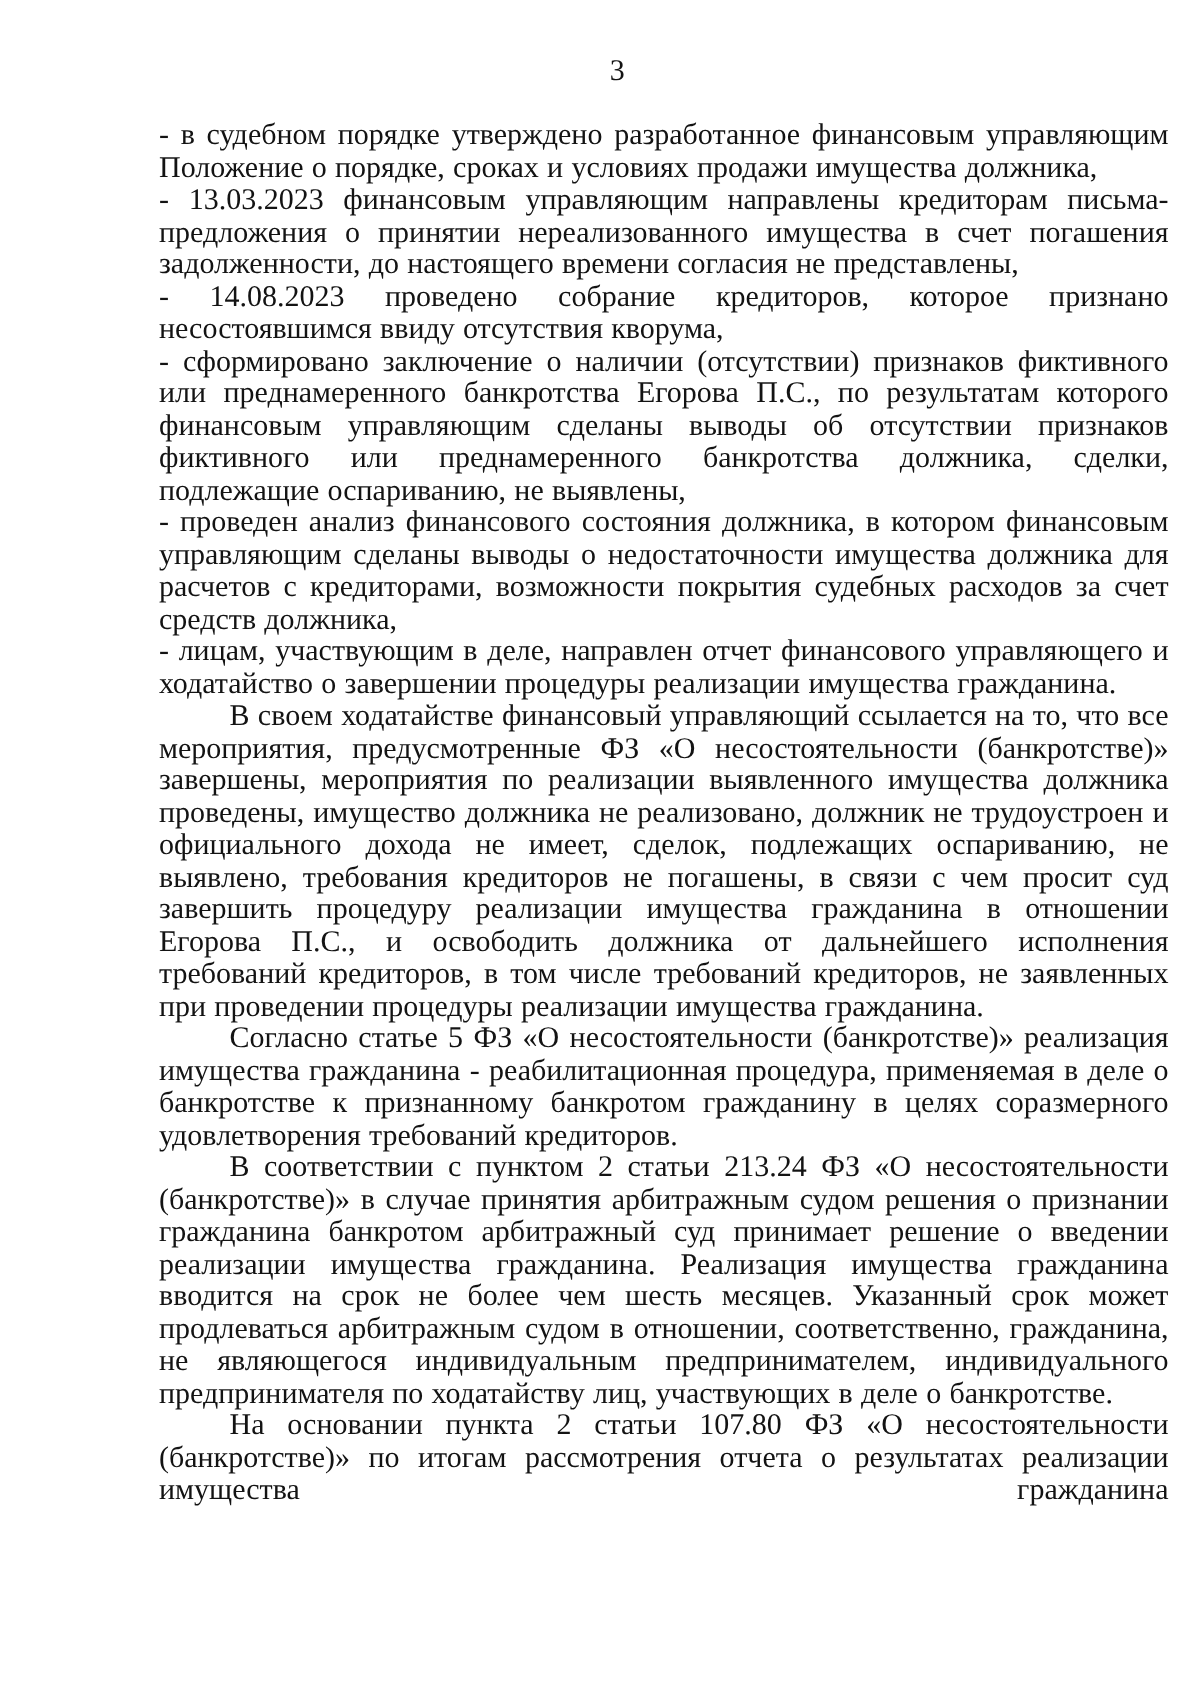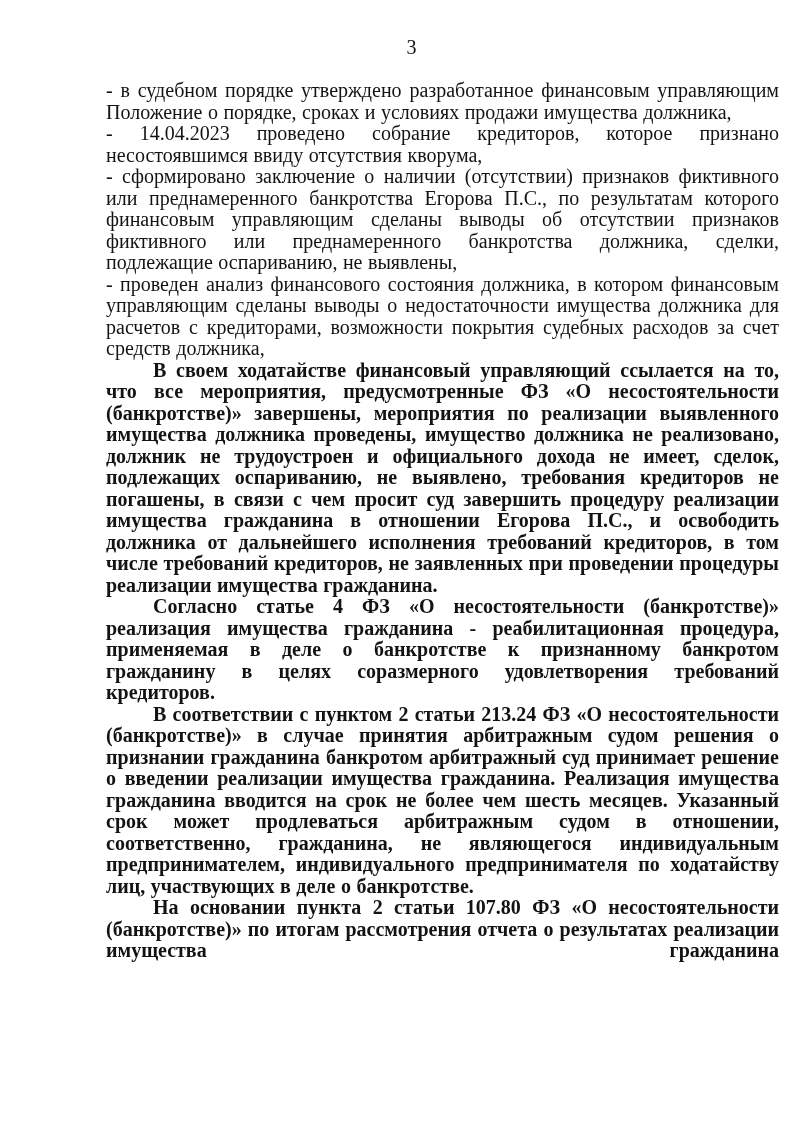--- a/index.html
+++ b/index.html
@@ -34,35 +34,37 @@
     width: 673px;
     margin-left: 31px;
   }
   .para {
     margin: 0;
     font-size: 20px;
     line-height: 21.5px;
     text-align: justify;
     word-spacing: 0.5px;
   }
-  .para.indent { text-indent: 47px; font-weight: bold; }
+  .para.indent { text-indent: 47px; }
   
   .para.cont { text-align-last: justify; }
 </style>
 </head>
 <body>
 
 <div class="page">
 
   <div class="page-number">3</div>
 
   <div class="content">
     <p class="para">- в судебном порядке утверждено разработанное финансовым управляющим Положение о порядке, сроках и условиях продажи имущества должника,</p>
-    <p class="para">- 14.04.2023 проведено собрание кредиторов, которое признано несостоявшимся ввиду отсутствия кворума,</p>
+    <p class="para">- 13.03.2023 финансовым управляющим направлены кредиторам письма-предложения о принятии нереализованного имущества в счет погашения задолженности, до настоящего времени согласия не представлены,</p>
+    <p class="para">- 14.08.2023 проведено собрание кредиторов, которое признано несостоявшимся ввиду отсутствия кворума,</p>
     <p class="para">- сформировано заключение о наличии (отсутствии) признаков фиктивного или преднамеренного банкротства Егорова П.С., по результатам которого финансовым управляющим сделаны выводы об отсутствии признаков фиктивного или преднамеренного банкротства должника, сделки, подлежащие оспариванию, не выявлены,</p>
     <p class="para">- проведен анализ финансового состояния должника, в котором финансовым управляющим сделаны выводы о недостаточности имущества должника для расчетов с кредиторами, возможности покрытия судебных расходов за счет средств должника,</p>
+    <p class="para">- лицам, участвующим в деле, направлен отчет финансового управляющего и ходатайство о завершении процедуры реализации имущества гражданина.</p>
     <p class="para indent">В своем ходатайстве финансовый управляющий ссылается на то, что все мероприятия, предусмотренные ФЗ «О несостоятельности (банкротстве)» завершены, мероприятия по реализации выявленного имущества должника проведены, имущество должника не реализовано, должник не трудоустроен и официального дохода не имеет, сделок, подлежащих оспариванию, не выявлено, требования кредиторов не погашены, в связи с чем просит суд завершить процедуру реализации имущества гражданина в отношении Егорова П.С., и освободить должника от дальнейшего исполнения требований кредиторов, в том числе требований кредиторов, не заявленных при проведении процедуры реализации имущества гражданина.</p>
-    <p class="para indent">Согласно статье 4 ФЗ «О несостоятельности (банкротстве)» реализация имущества гражданина - реабилитационная процедура, применяемая в деле о банкротстве к признанному банкротом гражданину в целях соразмерного удовлетворения требований кредиторов.</p>
+    <p class="para indent">Согласно статье 5 ФЗ «О несостоятельности (банкротстве)» реализация имущества гражданина - реабилитационная процедура, применяемая в деле о банкротстве к признанному банкротом гражданину в целях соразмерного удовлетворения требований кредиторов.</p>
     <p class="para indent">В соответствии с пунктом 2 статьи 213.24 ФЗ «О несостоятельности (банкротстве)» в случае принятия арбитражным судом решения о признании гражданина банкротом арбитражный суд принимает решение о введении реализации имущества гражданина. Реализация имущества гражданина вводится на срок не более чем шесть месяцев. Указанный срок может продлеваться арбитражным судом в отношении, соответственно, гражданина, не являющегося индивидуальным предпринимателем, индивидуального предпринимателя по ходатайству лиц, участвующих в деле о банкротстве.</p>
     <p class="para indent cont">На основании пункта 2 статьи 107.80 ФЗ «О несостоятельности (банкротстве)» по итогам рассмотрения отчета о результатах реализации имущества гражданина</p>
   </div>
 
 </div>
 
 </body></html>

